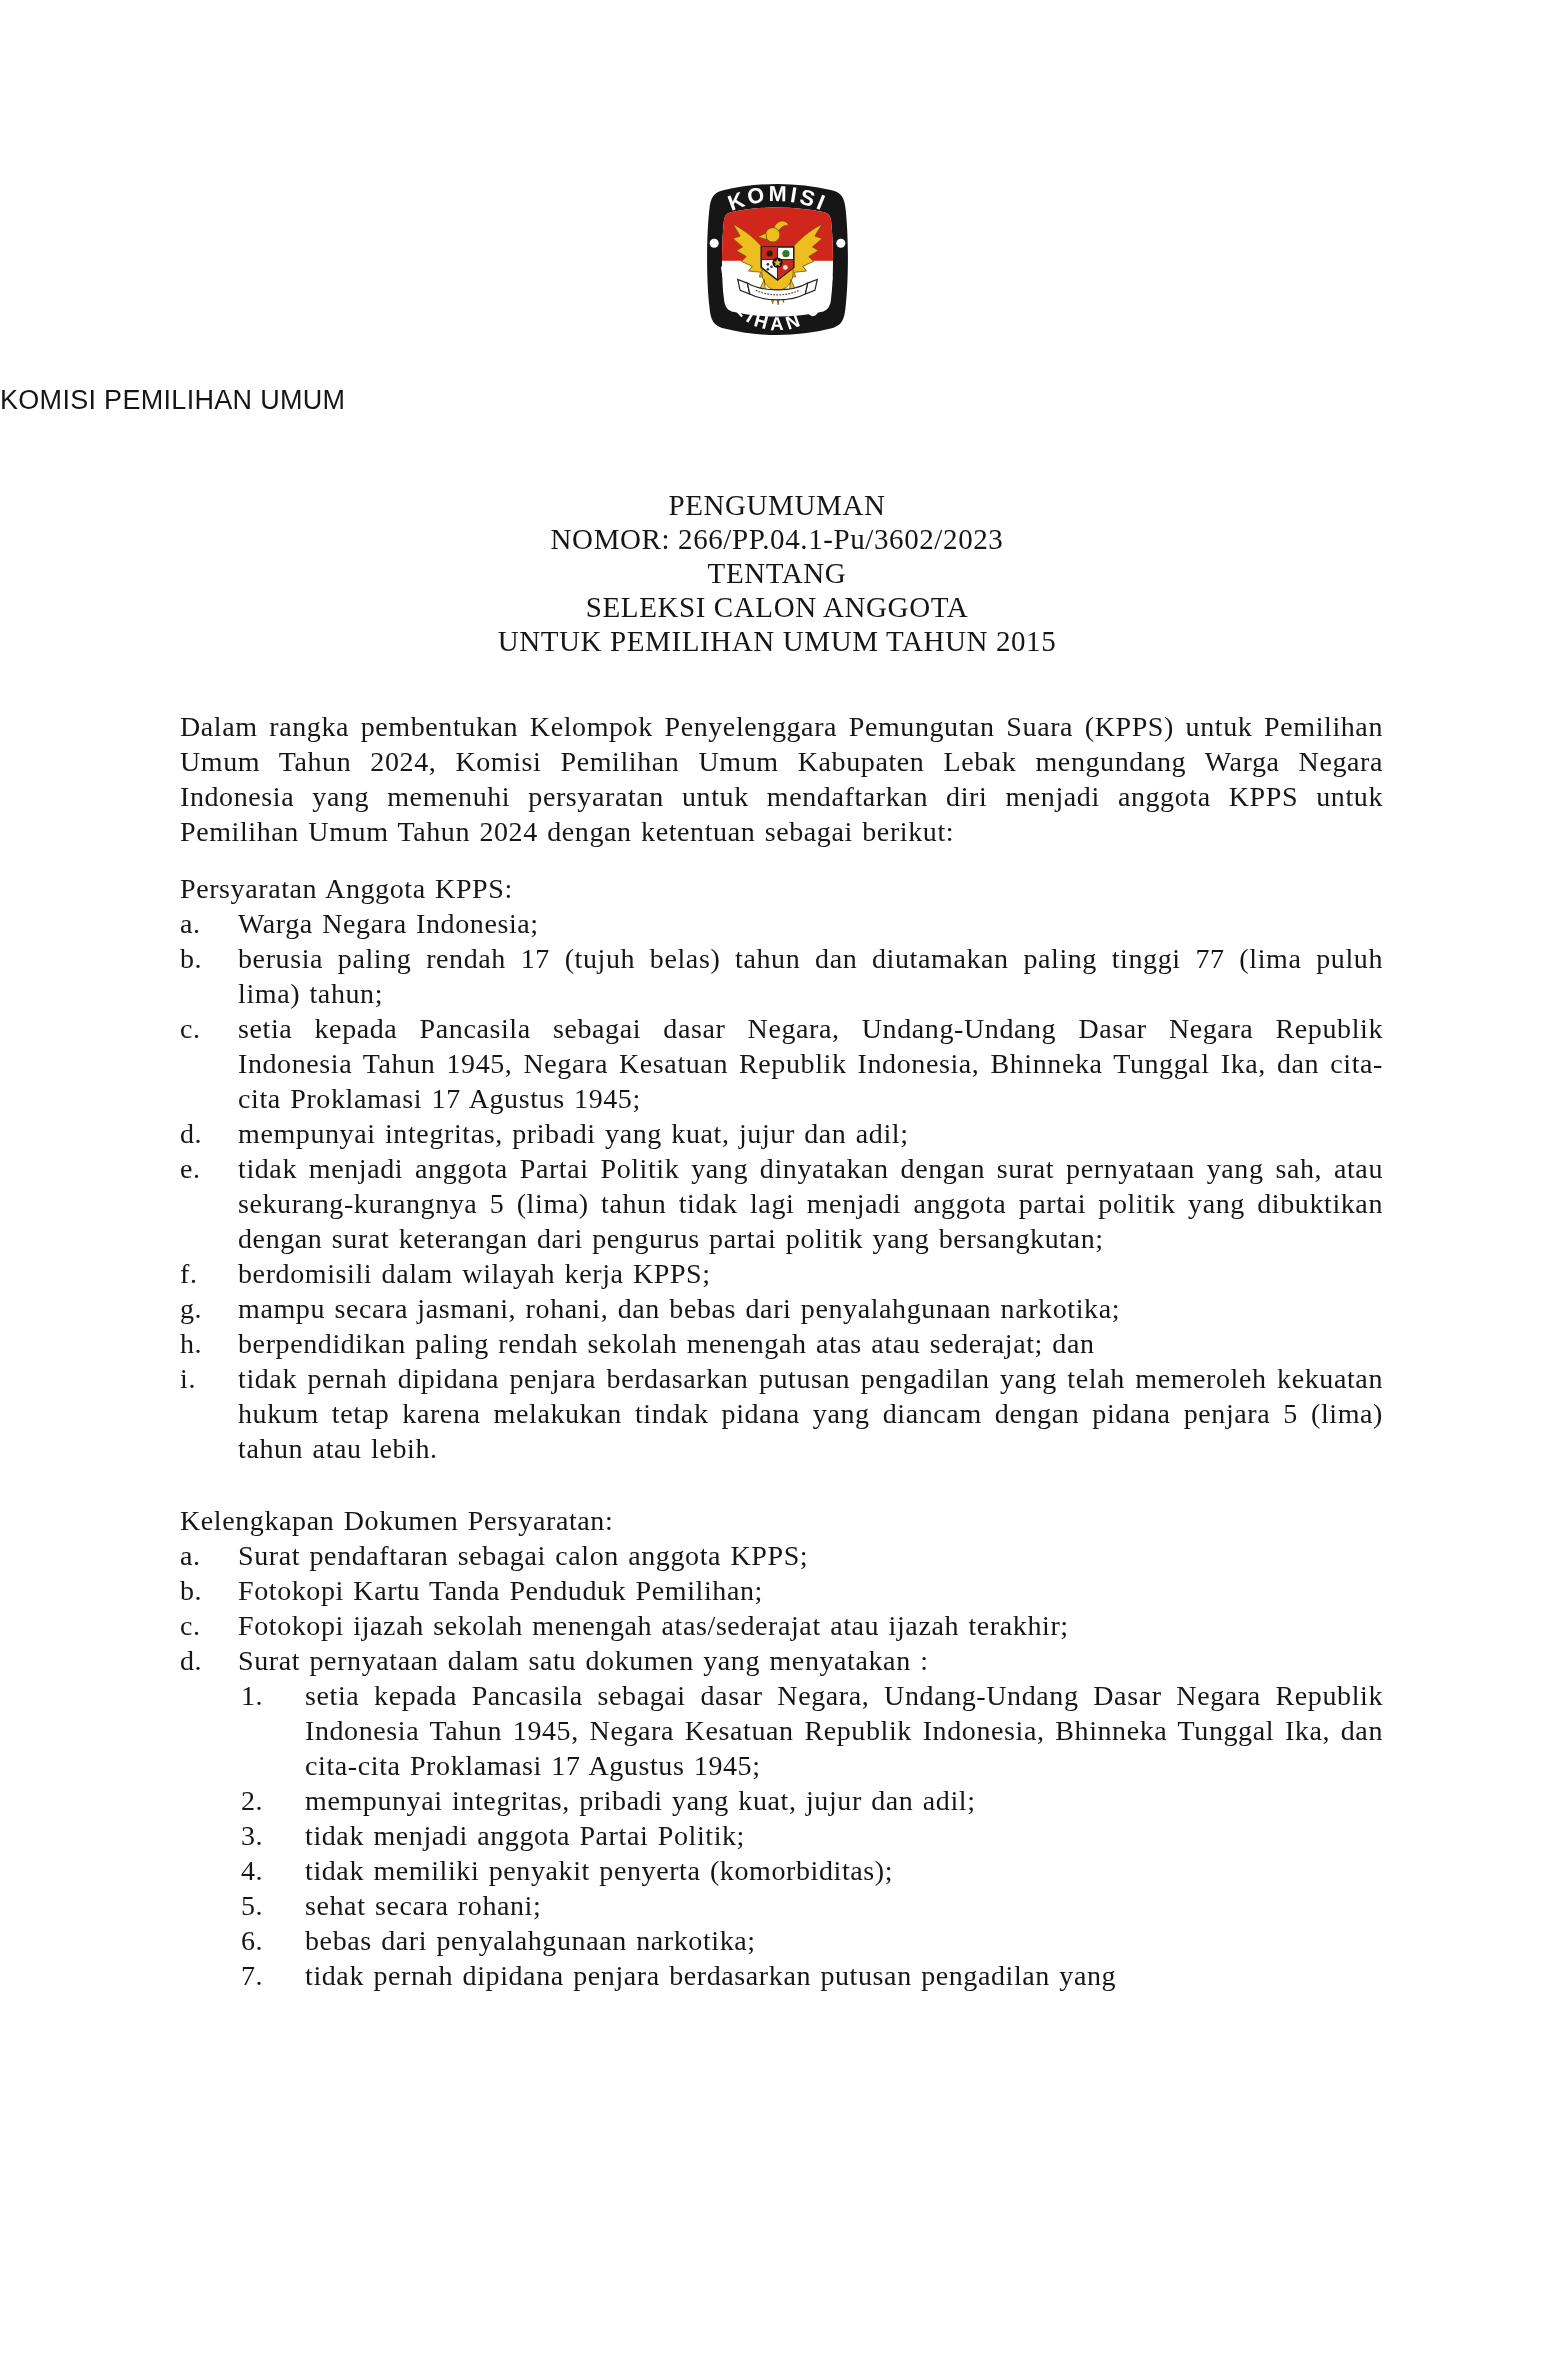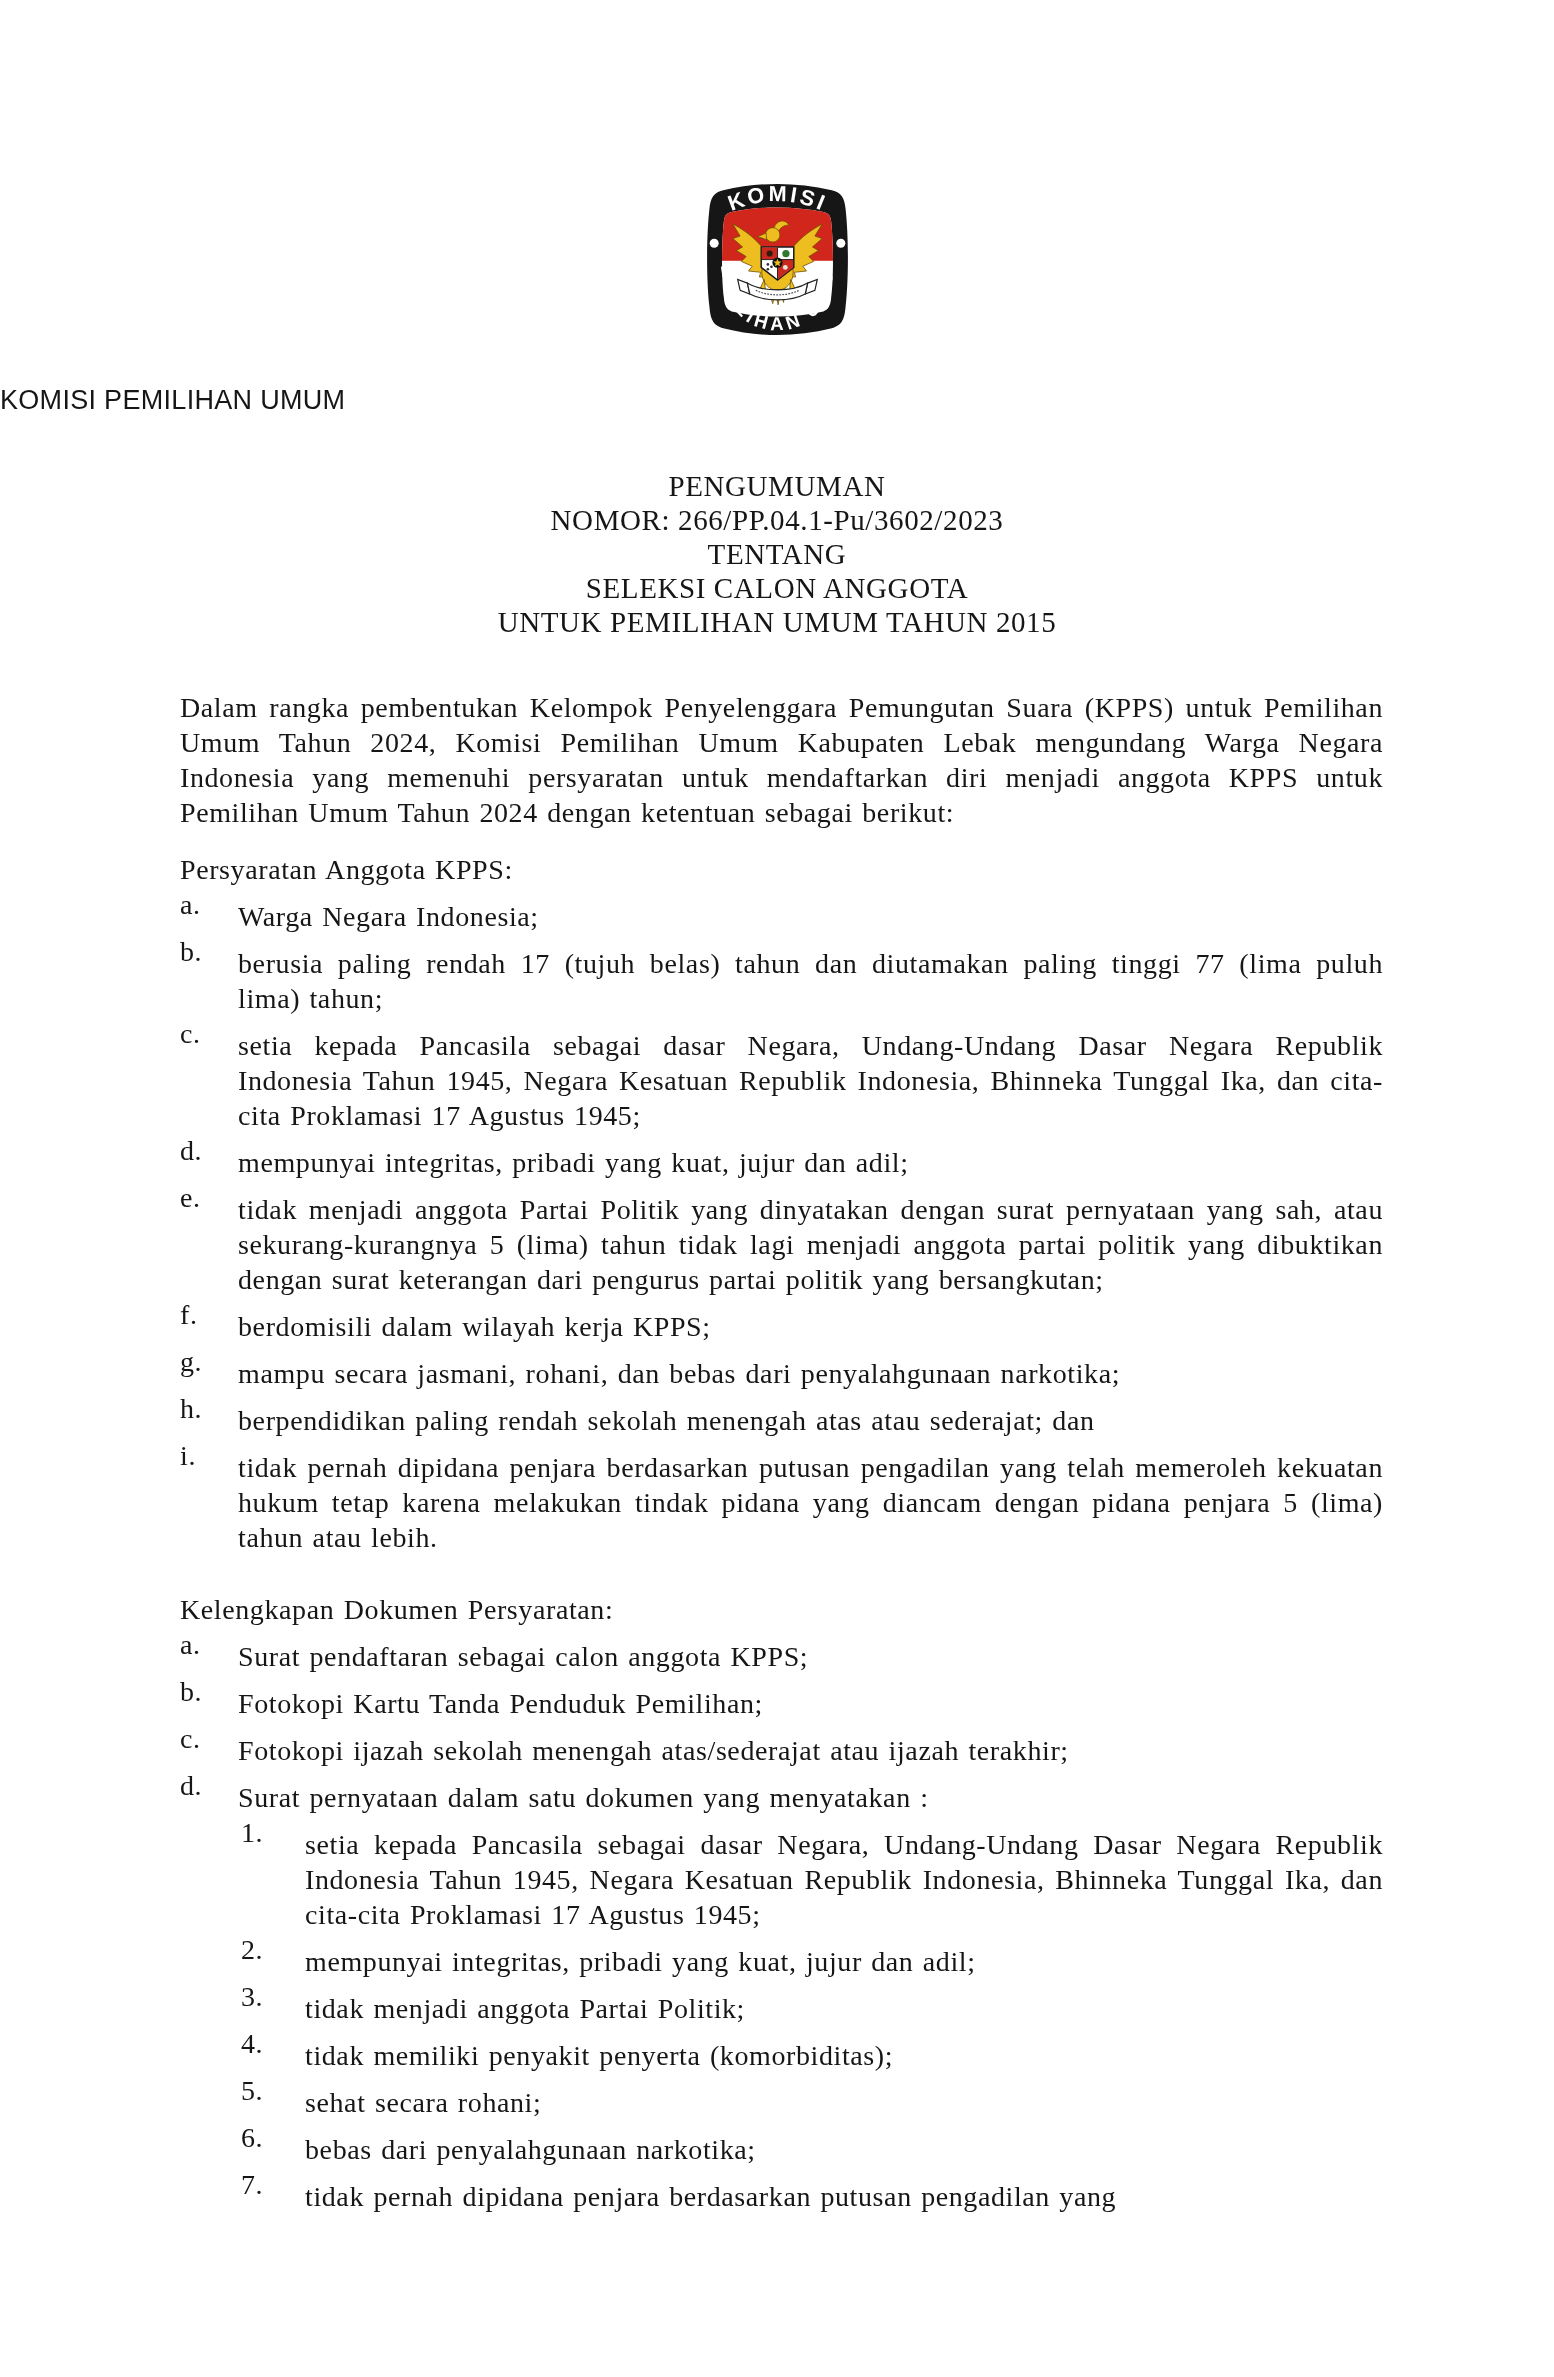--- a/index.html
+++ b/index.html
@@ -20,21 +20,21 @@
   }
   .org {
     margin-top: 44px;
     text-align: left;
     font-family: "Liberation Sans", "DejaVu Sans", sans-serif;
     font-size: 27px;
     line-height: 31px;
     letter-spacing: 0.3px;
   }
   .title-block {
-    margin-top: 53px;
+    margin-top: 72px;
     text-align: center;
     font-size: 29px;
     line-height: 34px;
     letter-spacing: 0.6px;
   }
   .content {
     margin: 0 171px 0 180px; 
     font-size: 28px;
     line-height: 35px;
     letter-spacing: 0.6px;
@@ -46,21 +46,21 @@
   }
   .heading { margin-top: 22px; }
   .heading.big-gap { margin-top: 37px; }
   ul.alpha-list, ul.num-list {
     list-style: none;
     margin: 0; padding: 0;
   }
   ul.alpha-list > li { display: block; }
   .row { display: flex; }
   .marker { flex: 0 0 58px; }
-  .itext { flex: 1 1 auto; text-align: justify; margin-top: 12px; }
+  .itext { flex: 1 1 auto; text-align: justify; }
   ul.num-list { margin-left: 61px; }
   ul.num-list .marker { flex: 0 0 64px; }
 </style>
 </head>
 <body>
 
 <div class="page">
 
   <svg class="logo" viewBox="0 0 240 262" xmlns="http://www.w3.org/2000/svg">
     <defs>

